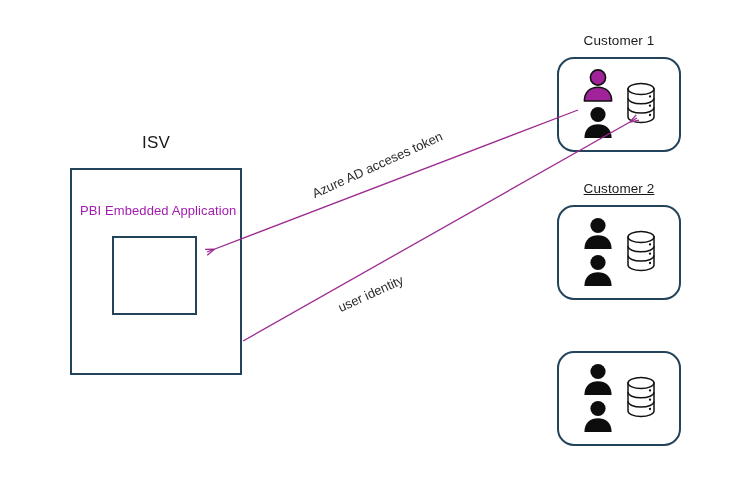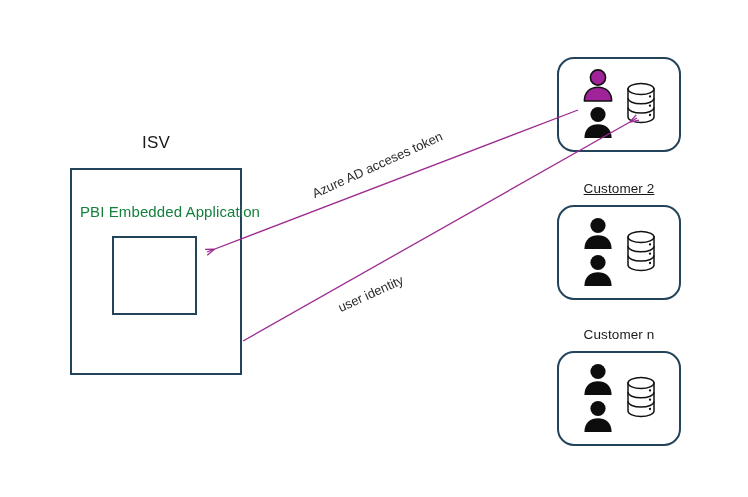--- a/index.html
+++ b/index.html
@@ -36,22 +36,22 @@
     width: 172px;
     height: 207px;
     border: 2px solid #23435a;
     background: #ffffff;
     box-sizing: border-box;
   }
   #isv-app-label {
     position: absolute;
     left: 80px;
     top: 203px;
-    font-size: 15px;
-    color: #15803d;
+    font-size: 13px;
+    color: #a21caf;
     letter-spacing: .1px;
     white-space: nowrap;
   }
   #isv-inner-square {
     position: absolute;
     left: 112px;
     top: 236px;
     width: 85px;
     height: 79px;
     border: 2px solid #23435a;
@@ -139,20 +139,21 @@
 <div id="canvas">
 
   <div id="isv-title">ISV</div>
 
   <div id="isv-box"></div>
 
   <div id="isv-app-label">PBI Embedded Application</div>
 
   <div id="isv-inner-square"></div>
 
+  <div class="customer-title cust-1-title">Customer 1</div>
   <div class="customer-box cust-1-box">
     <div class="card-inner">
 
       <span class="icon-person p-top">
         <svg viewBox="0 0 34 34" width="34" height="34" aria-hidden="true">
           <circle cx="17" cy="9.5" r="7.6" fill="#a0239a" stroke="#111111" stroke-width="1.6"></circle>
           <path d="M3.4 33 C3.4 23.4 9.7 19.2 17 19.2 C24.3 19.2 30.6 23.4 30.6 33 Z" fill="#a0239a" stroke="#111111" stroke-width="1.6" stroke-linejoin="round"></path>
         </svg>
       </span>
 
@@ -208,21 +209,20 @@
           </g>
           <circle cx="25" cy="14.4" r="1.15" fill="#111111"></circle>
           <circle cx="25" cy="23.7" r="1.15" fill="#111111"></circle>
           <circle cx="25" cy="33" r="1.15" fill="#111111"></circle>
         </svg>
       </span>
 
     </div>
   </div>
 
-  <div class="customer-title cust-3-title">Customer n</div>
   <div class="customer-box cust-3-box">
     <div class="card-inner">
 
       <span class="icon-person p-top">
         <svg viewBox="0 0 34 34" width="34" height="34" aria-hidden="true">
           <circle cx="17" cy="9.5" r="7.6" fill="#0d0d0d"></circle>
           <path d="M3.4 33 C3.4 23.4 9.7 19.2 17 19.2 C24.3 19.2 30.6 23.4 30.6 33 Z" fill="#0d0d0d"></path>
         </svg>
       </span>
 

